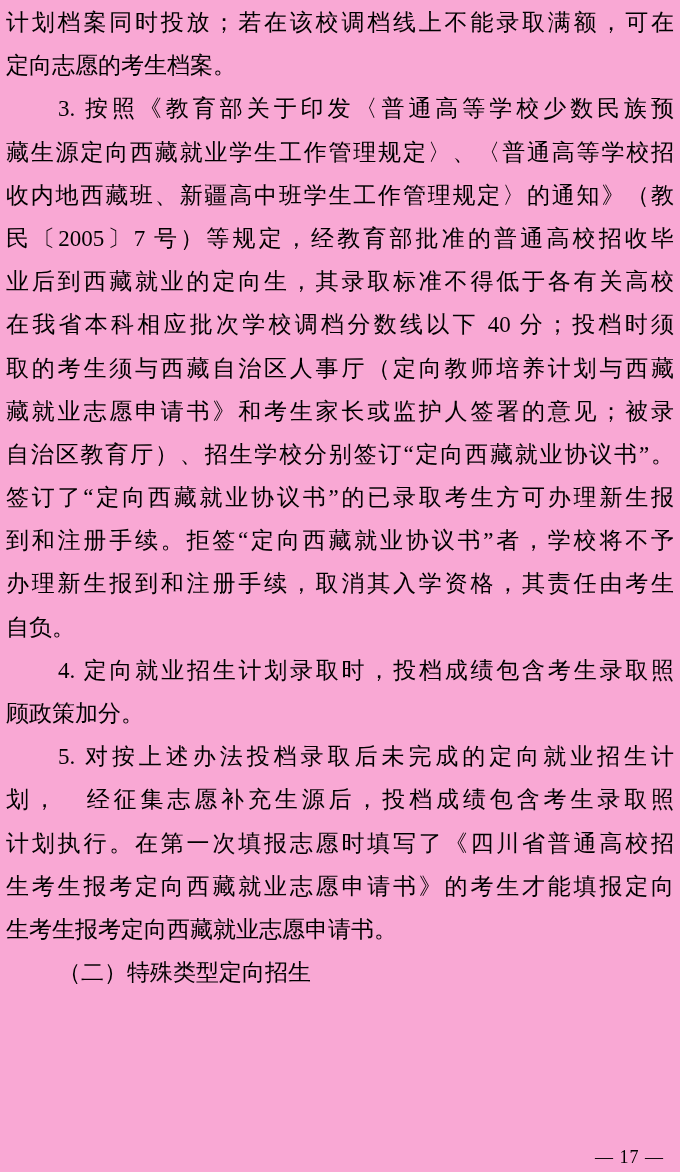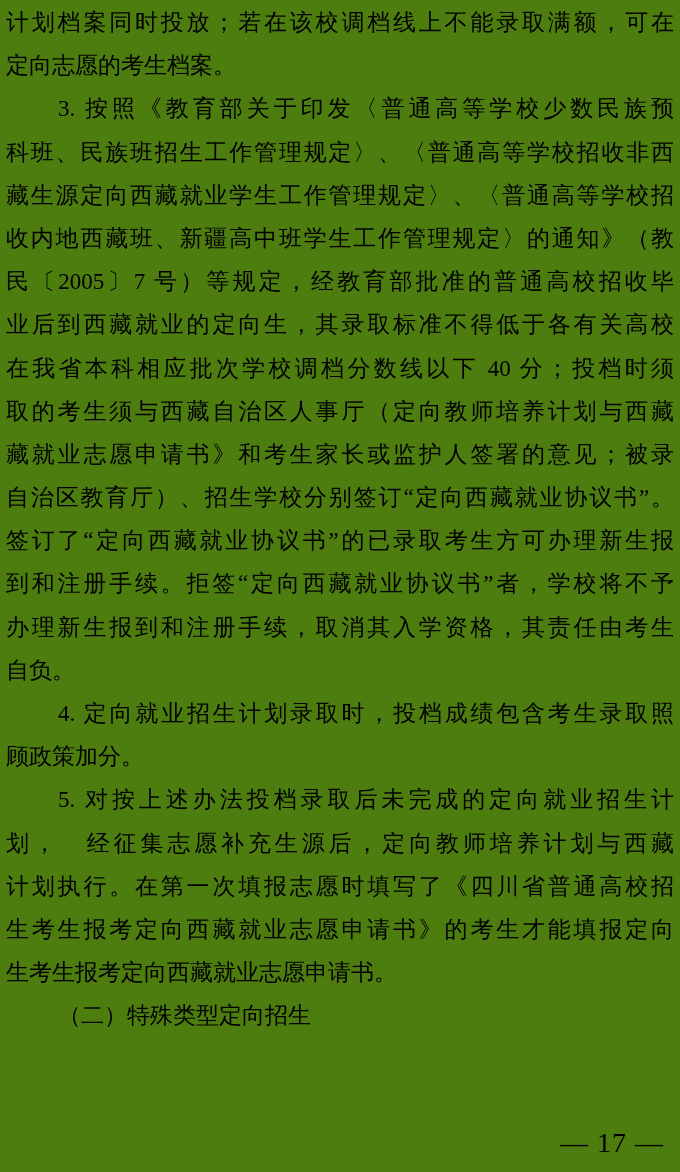--- a/index.html
+++ b/index.html
@@ -1,20 +1,20 @@
 <!DOCTYPE html>
 <html><head>
 <meta charset="utf-8">
 <style>
   html, body { margin: 0; padding: 0; background: #ffffff; }
   .page {
     position: relative;
     width: 680px;
     height: 1172px;
-    background: #4d7c0f;
+    background: #f9a8d4;
     overflow: hidden;
     font-family: "Liberation Serif", "DejaVu Serif", serif;
     color: #000000;
   }
   .text-block {
     position: absolute;
     top: 1px;
     left: 6px;
     width: 668px;
   }
@@ -30,50 +30,49 @@
   .line.end {
     text-align: right;
     text-align-last: left;
   }
   .line.indent {
     text-indent: 52px;
   }
   .page-number {
     position: absolute;
     right: 16px;
-    bottom: 14px;
-    font-size: 28px;
+    bottom: 0;
+    font-size: 18px;
     line-height: 30px;
     letter-spacing: 1px;
   }
 </style>
 </head>
 <body>
 
 <div class="page">
   <div class="text-block">
     <div class="line">计划档案同时投放；若在该校调档线上不能录取满额，可在</div>
     <div class="line end">定向志愿的考生档案。</div>
     <div class="line indent">3. 按照《教育部关于印发〈普通高等学校少数民族预</div>
-    <div class="line">科班、民族班招生工作管理规定〉、〈普通高等学校招收非西</div>
     <div class="line">藏生源定向西藏就业学生工作管理规定〉、〈普通高等学校招</div>
     <div class="line">收内地西藏班、新疆高中班学生工作管理规定〉的通知》（教</div>
     <div class="line">民〔2005〕7 号）等规定，经教育部批准的普通高校招收毕</div>
     <div class="line">业后到西藏就业的定向生，其录取标准不得低于各有关高校</div>
     <div class="line">在我省本科相应批次学校调档分数线以下 40 分；投档时须</div>
     <div class="line">取的考生须与西藏自治区人事厅（定向教师培养计划与西藏</div>
     <div class="line">藏就业志愿申请书》和考生家长或监护人签署的意见；被录</div>
     <div class="line">自治区教育厅）、招生学校分别签订“定向西藏就业协议书”。</div>
     <div class="line">签订了“定向西藏就业协议书”的已录取考生方可办理新生报</div>
     <div class="line">到和注册手续。拒签“定向西藏就业协议书”者，学校将不予</div>
     <div class="line">办理新生报到和注册手续，取消其入学资格，其责任由考生</div>
     <div class="line end">自负。</div>
     <div class="line indent">4. 定向就业招生计划录取时，投档成绩包含考生录取照</div>
     <div class="line end">顾政策加分。</div>
     <div class="line indent">5. 对按上述办法投档录取后未完成的定向就业招生计</div>
-    <div class="line">划，　经征集志愿补充生源后，定向教师培养计划与西藏</div>
+    <div class="line">划，　经征集志愿补充生源后，投档成绩包含考生录取照</div>
     <div class="line">计划执行。在第一次填报志愿时填写了《四川省普通高校招</div>
     <div class="line">生考生报考定向西藏就业志愿申请书》的考生才能填报定向</div>
     <div class="line end">生考生报考定向西藏就业志愿申请书。</div>
     <div class="line indent end">（二）特殊类型定向招生</div>
   </div>
   <div class="page-number">— 17 —</div>
 </div>
 
 </body></html>

